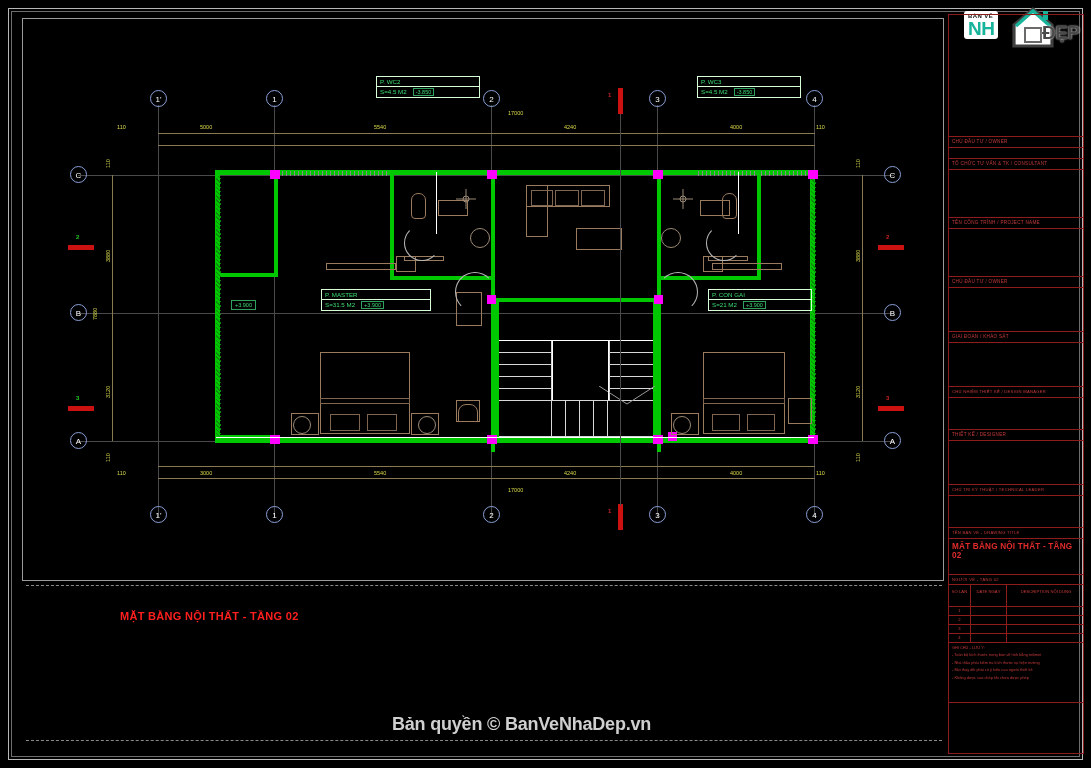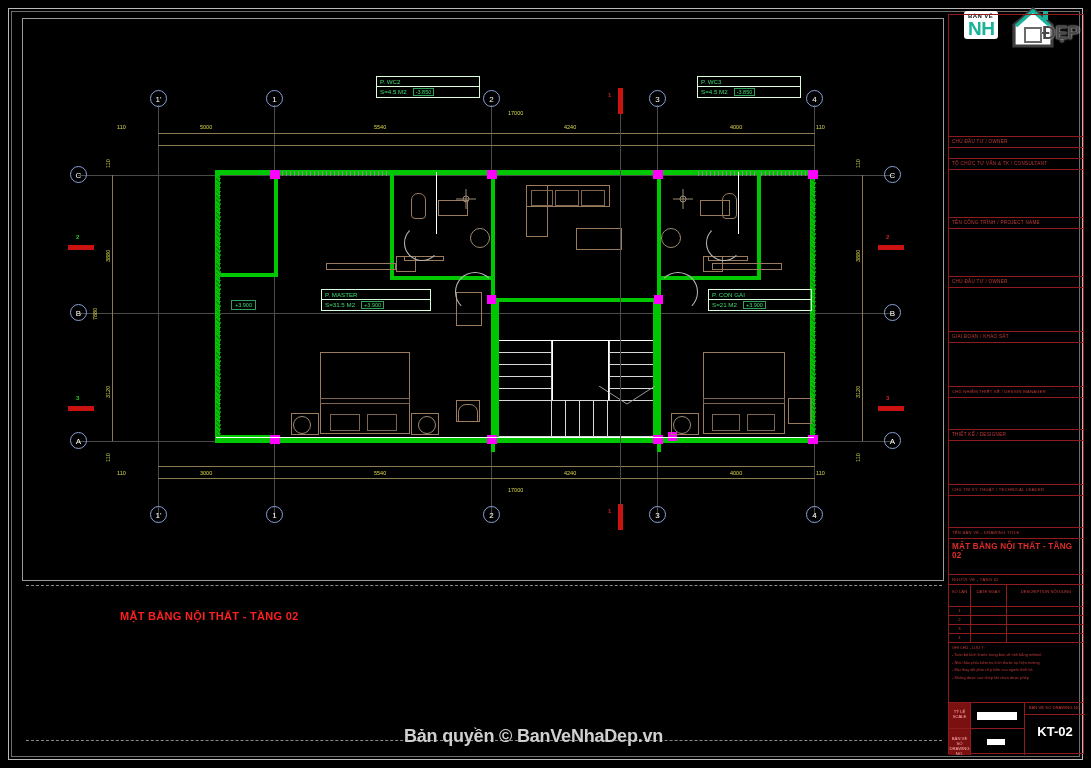--- a/index.html
+++ b/index.html
@@ -322,21 +322,21 @@
     <div class="rl-name">P. CON GAI</div>
     <div class="rl-area">
       <span>S=21 M2</span><span class="elev">+3.900</span>
     </div>
   </div>
   <div class="abs" style="left:231px;top:300px;border:1px solid #2fa05e;color:#3ddc72;font-size:5.5px;padding:1px 3px;">+3.900</div>
 
   <div class="abs botline" style="left:26px;top:585px;width:916px;"></div>
   <div class="abs plan-title" style="left:120px;top:610px;">MẶT BẰNG NỘI THẤT - TẦNG 02</div>
   <div class="abs botline" style="left:26px;top:740px;width:916px;"></div>
-  <div class="abs copyright" style="left:404px;top:714px;margin-top:12px;">Bản quyền © BanVeNhaDep.vn</div>
+  <div class="abs copyright" style="left:392px;top:714px;">Bản quyền © BanVeNhaDep.vn</div>
 
   <div class="abs bd tb">
 
     <div class="tb-row" style="top:0;height:122px;"></div>
 
     <div class="tb-row" style="top:122px;height:11px;">
       <div class="tb-lab">CHỦ ĐẦU TƯ / OWNER</div>
     </div>
     <div class="tb-row" style="top:133px;height:11px;"></div>
     <div class="tb-row" style="top:144px;height:11px;">
@@ -421,34 +421,14 @@
     </div>
 
     <div class="abs" style="left:0;top:628px;width:100%;height:60px;border-bottom:1px solid #8e1c1c;box-sizing:border-box;">
       <div class="note">GHI CHÚ - LƯU Ý:</div>
       <div class="note" style="padding-top:0;">- Toàn bộ kích thước trong bản vẽ tính bằng milimet</div>
       <div class="note" style="padding-top:0;">- Nhà thầu phải kiểm tra kích thước tại hiện trường</div>
       <div class="note" style="padding-top:0;">- Mọi thay đổi phải có ý kiến của người thiết kế</div>
       <div class="note" style="padding-top:0;">- Không được sao chép khi chưa được phép</div>
     </div>
 
-    <div class="abs" style="left:0;top:688px;width:100%;height:52px;box-sizing:border-box;">
-      <div class="abs" style="left:0;top:0;width:22px;height:26px;border-right:1px solid #8e1c1c;border-bottom:1px solid #8e1c1c;box-sizing:border-box;background:#7a1010;">
-        <div class="rev-c" style="top:6px;color:#ffb0b0;">TỶ LỆ SCALE</div>
-      </div>
-      <div class="abs" style="left:22px;top:0;width:54px;height:26px;border-right:1px solid #8e1c1c;border-bottom:1px solid #8e1c1c;box-sizing:border-box;">
-        <div class="wbar" style="left:6px;top:9px;width:40px;height:8px;"></div>
-      </div>
-      <div class="abs" style="left:0;top:26px;width:22px;height:26px;border-right:1px solid #8e1c1c;box-sizing:border-box;background:#7a1010;">
-        <div class="rev-c" style="top:7px;color:#ffb0b0;">BẢN VẼ SỐ DRAWING NO.</div>
-      </div>
-      <div class="abs" style="left:22px;top:26px;width:54px;height:26px;border-right:1px solid #8e1c1c;box-sizing:border-box;">
-        <div class="wbar" style="left:16px;top:10px;width:18px;height:6px;"></div>
-      </div>
-      <div class="abs" style="left:76px;top:0;width:60px;height:12px;border-bottom:1px solid #8e1c1c;box-sizing:border-box;">
-        <div class="rev-c" style="top:2px;">BẢN VẼ SỐ DRAWING NO.</div>
-      </div>
-      <div class="abs" style="left:76px;top:12px;width:60px;height:40px;text-align:center;">
-        <div class="kt" style="margin-top:9px;">KT-02</div>
-      </div>
-    </div>
   </div>
 </div>
 
 </body></html>

